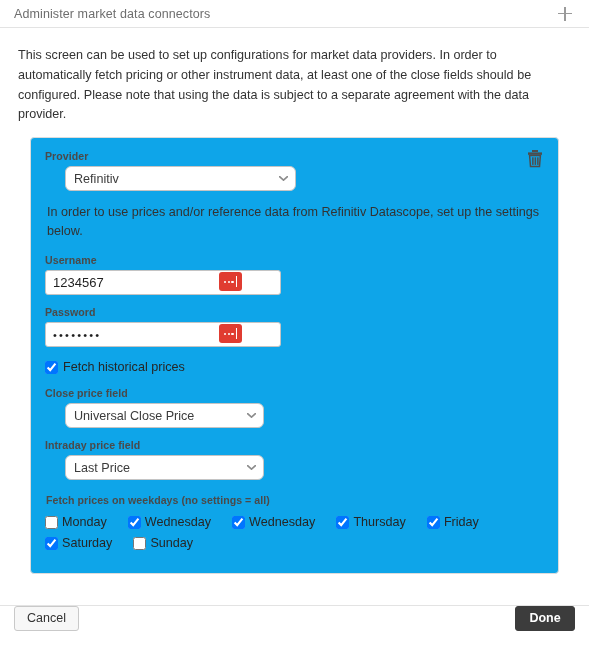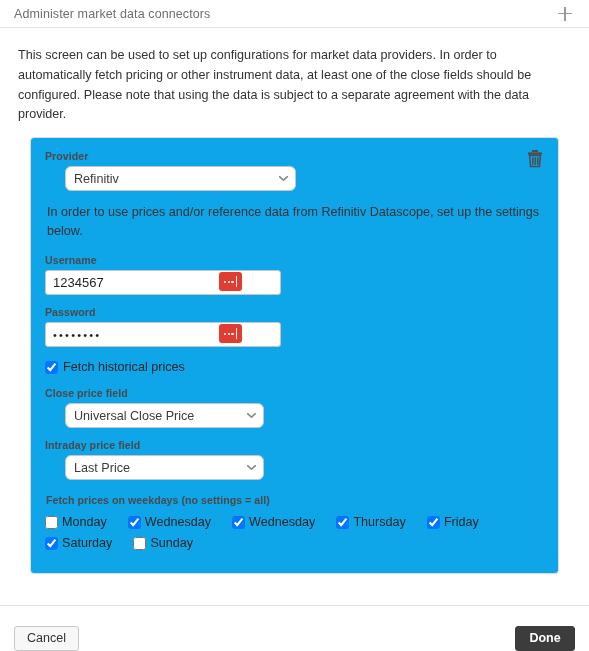--- a/index.html
+++ b/index.html
@@ -260,21 +260,21 @@
     color: #262626;
     margin-left: 4px;
     line-height: 14px;
   }
 
   
   .footer {
     flex: 0 0 46px;
     border-top: 1px solid #e3e3e3;
     display: flex;
-    align-items: flex-end;
+    align-items: flex-start;
     justify-content: space-between;
     padding: 0 14px;
     background: #ffffff;
   }
   .btn {
     font-family: "Liberation Sans", sans-serif;
     font-size: 12.5px;
     border-radius: 3px;
     cursor: pointer;
     padding: 0 12px;

